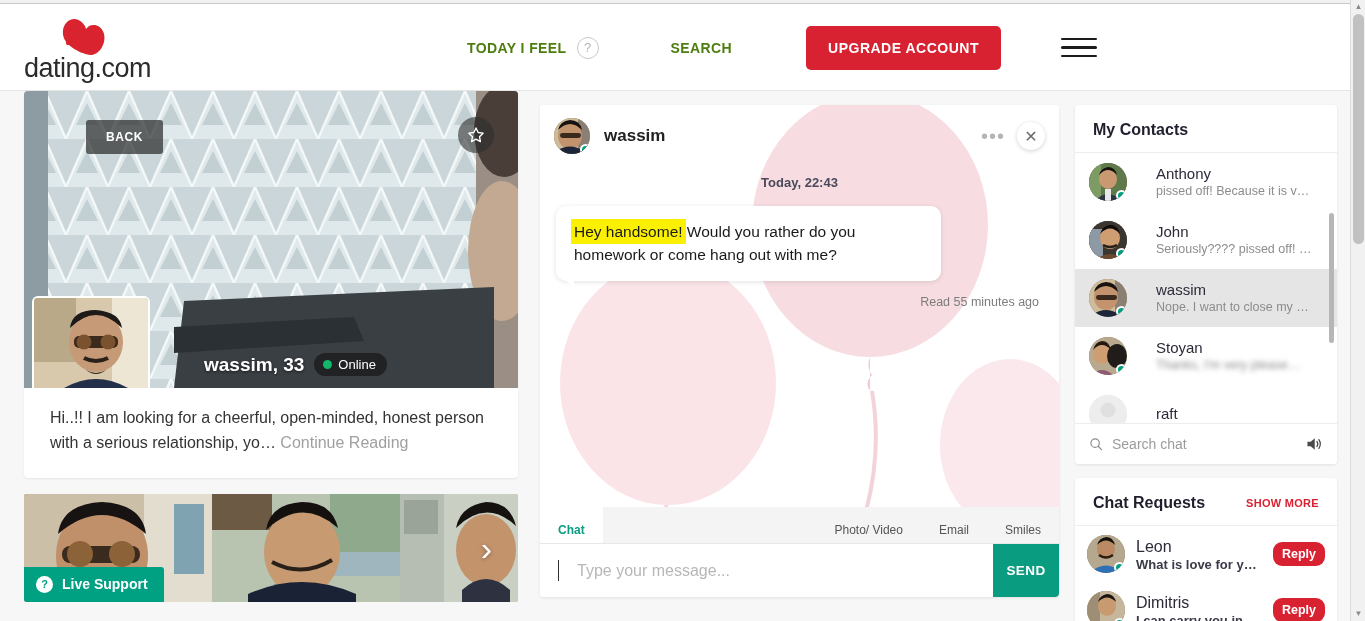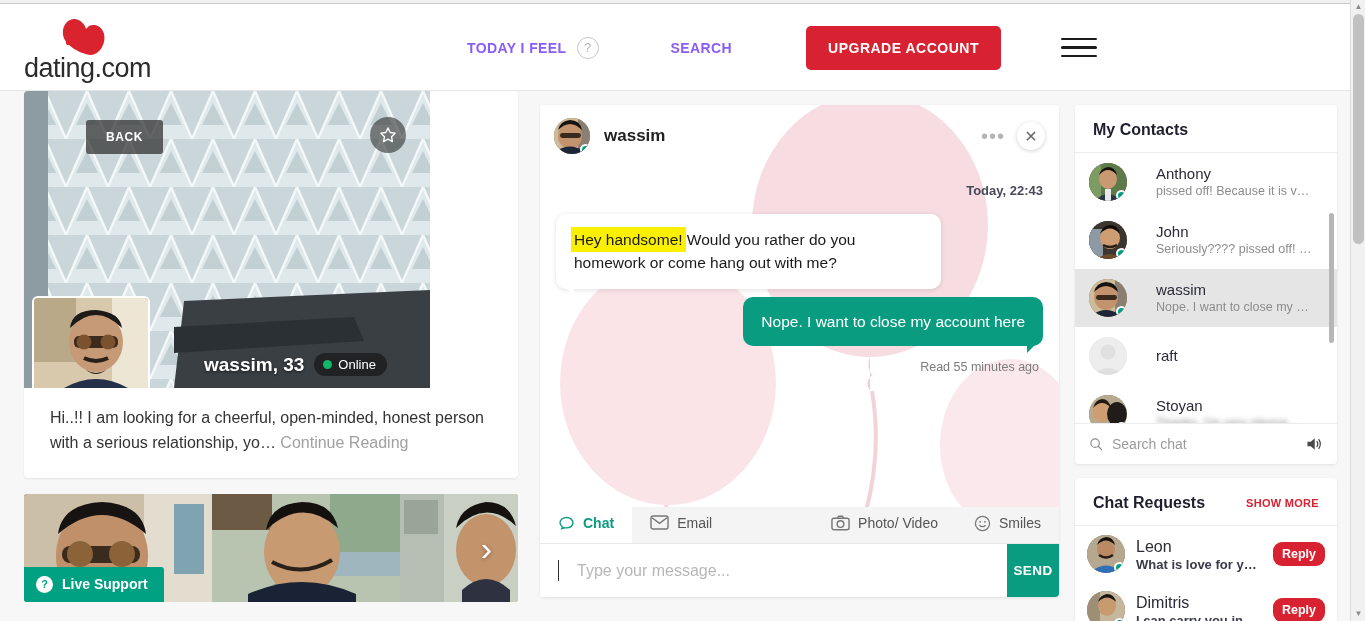--- a/index.html
+++ b/index.html
@@ -24,42 +24,42 @@
     position:absolute; top:5px; left:0; width:1350px; height:86px;
     background:#fff; display:flex; align-items:center;
     border-bottom:1px solid #e6e6e6;
   }
   .logo { margin-left:24px; width:130px; position:relative; }
   .logo-heart { width:54px; height:44px; position:relative; margin-left:34px; margin-bottom:-3px; }
   .logo-heart svg { display:block; }
   .logo-text { font-size:27px; color:#2b2b2b; letter-spacing:-0.5px; font-family:"Liberation Sans", sans-serif; }
 
   .nav-zone { display:flex; align-items:center; flex:1; justify-content:center; gap:0; margin-left:100px; }
-  .nav-item { font-size:14px; font-weight:bold; color:#8b5cf6; letter-spacing:0.4px; cursor:pointer; }
+  .nav-item { font-size:14px; font-weight:bold; color:#4d7c0f; letter-spacing:0.4px; cursor:pointer; }
   .today-feel-wrap { display:flex; align-items:center; gap:10px; }
   .q-icon { width:22px; height:22px; border-radius:50%; border:1.5px solid #c9c9c9; color:#b5b5b5;
             font-size:13px; display:flex; align-items:center; justify-content:center; font-weight:normal; }
   .nav-search { margin-left:72px; }
   .upgrade-btn {
     margin-left:74px; background:#d82232; color:#fff; font-size:14px; font-weight:bold;
     letter-spacing:0.5px; padding:14px 22px; border-radius:5px; border:none; cursor:pointer;
     font-family:"Liberation Sans", sans-serif;
     text-align:center;
   }
   .burger { margin-left:60px; margin-right:40px; width:36px; cursor:pointer; }
   .burger span { display:block; height:2.5px; background:#1c1c1c; border-radius:2px; margin:6px 0; }
 
   
   .main { position:absolute; top:91px; left:0; width:1350px; height:530px; background:#f7f7f7; }
 
   
   .left-col { position:absolute; left:24px; top:0; width:494px; }
   .profile-card { width:494px; background:#fff; border-radius:4px; overflow:hidden; box-shadow:0 1px 2px rgba(0,0,0,.08); }
   .hero {
-    position:relative; width:406px; height:297px; overflow:hidden;
+    position:relative; width:494px; height:297px; overflow:hidden;
     background:#cfd8dc;
   }
   .hero-bg { position:absolute; inset:0; }
   .back-btn {
     position:absolute; left:62px; top:29px; background:rgba(45,45,45,.72); color:#fff;
     font-size:12px; font-weight:bold; letter-spacing:.6px; padding:10px 20px; border-radius:3px; cursor:pointer;
   }
   .fav-btn {
     position:absolute; right:24px; top:26px; width:36px; height:36px; border-radius:50%;
     background:rgba(45,45,45,.6); display:flex; align-items:center; justify-content:center; cursor:pointer;
@@ -106,21 +106,21 @@
   .chat-header { position:relative; height:62px; display:flex; align-items:center; padding:0 14px; z-index:3; }
   .ch-avatar { position:relative; width:36px; height:36px; border-radius:50%; overflow:hidden; background:#7d6a52; }
   .ch-avatar .onl { position:absolute; right:-1px; bottom:-1px; width:11px; height:11px; border-radius:50%; background:#00a082; border:2px solid #fff; }
   .ch-name { margin-left:14px; font-size:17px; font-weight:bold; color:#222; }
   .ch-actions { margin-left:auto; display:flex; align-items:center; gap:12px; }
   .ch-dots { color:#b4b4b4; font-size:20px; letter-spacing:1px; cursor:pointer; line-height:10px; }
   .ch-close { width:28px; height:28px; border-radius:50%; background:#fff; box-shadow:0 1px 4px rgba(0,0,0,.18);
               display:flex; align-items:center; justify-content:center; color:#6a6a6a; font-size:16px; cursor:pointer; }
 
   .chat-body { position:relative; height:367px; padding:0 16px; z-index:2; }
-  .day-sep { text-align:right; font-size:13px; font-weight:bold; color:#4a4a5a; padding:8px 0 16px 0;margin-top:8px; }
+  .day-sep { text-align:center; font-size:13px; font-weight:bold; color:#4a4a5a; padding:8px 0 16px 0; }
   .msg-row { display:flex; margin-bottom:8px; }
   .msg-row.out { justify-content:flex-end; }
   .bubble { max-width:385px; font-size:15.5px; line-height:1.5; position:relative; }
   .bubble.in {
     background:#fff; color:#1a1a1a; border-radius:10px; padding:14px 18px;
     box-shadow:0 1px 5px rgba(0,0,0,.12);
   }
   .bubble.in::after {
     content:""; position:absolute; left:6px; bottom:-7px; width:0; height:0;
     border-top:12px solid #fff; border-left:12px solid transparent;
@@ -130,33 +130,33 @@
     background:#0a9c80; color:#fff; border-radius:10px; padding:13px 18px;
   }
   .bubble.out::after {
     content:""; position:absolute; right:4px; bottom:-7px; width:0; height:0;
     border-top:12px solid #0a9c80; border-right:12px solid transparent;
   }
   .read-stamp { text-align:right; font-size:12.5px; color:#7c7c7c; padding:6px 4px 0 0; }
 
   .chat-foot { position:absolute; left:0; bottom:0; width:519px; z-index:3; background:#fff; }
   .tabs { display:flex; align-items:flex-end; height:37px; background:#f4f4f4; border-bottom:1px solid #e8e8e8; }
-  .tab { display:flex; align-items:flex-start; gap:8px; font-size:14px; color:#555; padding:9px 18px; cursor:pointer; height:37px; }
+  .tab { display:flex; align-items:flex-end; gap:8px; font-size:12px; color:#555; padding:9px 18px; cursor:pointer; height:37px;flex-direction:column; }
   .tab.active { background:#fff; color:#0a9c80; font-weight:bold; }
   .tab.pv { margin-left:auto; }
   .tab svg { display:block; }
   .compose { display:flex; align-items:stretch; height:53px; }
   .compose input {
     flex:1; border:none; outline:none; padding:0 18px; font-size:16px; color:#15803d;
     font-family:"Liberation Sans", sans-serif; background:#fff;
   }
   .compose input::placeholder { color:#b7b7b7; }
   .caret { width:1px; background:#333; margin:16px 0 16px 18px; }
   .send-btn {
-    width:52px; background:#0a9c80; color:#fff; border:none; font-size:13.5px; font-weight:bold;
+    width:66px; background:#0a9c80; color:#fff; border:none; font-size:13.5px; font-weight:bold;
     letter-spacing:.4px; cursor:pointer; font-family:"Liberation Sans", sans-serif;
   }
 
   
   .right-col { position:absolute; left:1075px; top:14px; width:262px; }
   .panel { background:#fff; border-radius:4px; box-shadow:0 1px 3px rgba(0,0,0,.09); overflow:hidden; }
   .panel-title { font-size:16px; font-weight:bold; color:#1f1f2e; padding:16px 18px 13px 18px; border-bottom:1px solid #ededed; }
   .panel-title.row { display:flex; align-items:center; justify-content:space-between; }
   .show-more { font-size:11px; font-weight:bold; color:#d82232; letter-spacing:.3px; cursor:pointer; }
   .contacts-wrap { position:relative; height:270px; overflow:hidden; }
@@ -359,48 +359,45 @@
 
     <div class="chat-body">
       <div class="day-sep">Today, 22:43</div>
 
       <div class="msg-row in">
         <div class="bubble in">
           <span class="hl">Hey handsome!</span><span> Would you rather do you homework or come hang out with me?</span>
         </div>
       </div>
 
-      <div class="msg-row out">
-        <div class="bubble out">Nope. I want to close my account here</div>
-      </div>
       <div class="read-stamp">Read 55 minutes ago</div>
     </div>
 
     <div class="chat-foot">
       <div class="tabs">
         <div class="tab active">
           <svg width="17" height="17" viewBox="0 0 24 24">
             <path d="M12 3.5C6.8 3.5 2.8 6.9 2.8 11c0 2.3 1.3 4.4 3.4 5.7-.2 1.3-.9 2.6-.9 2.6s2.3-.5 3.6-1.5c1 .3 2 .4 3.1.4 5.2 0 9.2-3.4 9.2-7.2S17.2 3.5 12 3.5z" fill="none" stroke="#0a9c80" stroke-width="1.9"></path>
           </svg>
           <span>Chat</span>
         </div>
-        <div class="tab">
-          <svg width="19" height="15" viewBox="0 0 24 19">
-            <rect x="1.2" y="1.2" width="21.6" height="16.6" rx="2.6" fill="none" stroke="#777" stroke-width="1.8"></rect>
-            <path d="M2.5 3.5 L12 10.6 L21.5 3.5" fill="none" stroke="#777" stroke-width="1.8"></path>
-          </svg>
-          <span>Email</span>
-        </div>
         <div class="tab pv">
           <svg width="19" height="16" viewBox="0 0 24 20">
             <rect x="1.2" y="4" width="21.6" height="14.6" rx="2.6" fill="none" stroke="#777" stroke-width="1.8"></rect>
             <path d="M8 4 L9.6 1.4 L14.4 1.4 L16 4" fill="none" stroke="#777" stroke-width="1.8"></path>
             <circle cx="12" cy="11.3" r="4.2" fill="none" stroke="#777" stroke-width="1.8"></circle>
           </svg>
           <span>Photo/ Video</span>
+        </div>
+        <div class="tab">
+          <svg width="19" height="15" viewBox="0 0 24 19">
+            <rect x="1.2" y="1.2" width="21.6" height="16.6" rx="2.6" fill="none" stroke="#777" stroke-width="1.8"></rect>
+            <path d="M2.5 3.5 L12 10.6 L21.5 3.5" fill="none" stroke="#777" stroke-width="1.8"></path>
+          </svg>
+          <span>Email</span>
         </div>
         <div class="tab">
           <svg width="17" height="17" viewBox="0 0 24 24">
             <circle cx="12" cy="12" r="10" fill="none" stroke="#777" stroke-width="1.8"></circle>
             <circle cx="8.6" cy="9.6" r="1.3" fill="#777"></circle>
             <circle cx="15.4" cy="9.6" r="1.3" fill="#777"></circle>
             <path d="M7.6 14.4 Q12 18.4 16.4 14.4" fill="none" stroke="#777" stroke-width="1.8"></path>
           </svg>
           <span>Smiles</span>
         </div>
@@ -467,49 +464,49 @@
             </svg>
             <span class="onl"></span>
           </div>
           <div class="c-txt">
             <div class="c-name">wassim</div>
             <div class="c-prev">Nope. I want to close my …</div>
           </div>
         </div>
 
         <div class="contact">
-          <div class="c-av empty">
-            <svg width="38" height="38" viewBox="0 0 38 38">
-              <rect width="38" height="38" fill="#ededed"></rect>
-              <circle cx="19" cy="15" r="7.5" fill="#e0e0e0"></circle>
-              <path d="M4 38 Q19 24 34 38 Z" fill="#e0e0e0"></path>
-            </svg>
-          </div>
-          <div class="c-txt">
-            <div class="c-name">raft</div>
-          </div>
-        </div>
-
-        <div class="contact">
           <div class="c-av">
             <svg width="38" height="38" viewBox="0 0 38 38">
               <rect width="38" height="38" fill="#b9a98e"></rect>
               <ellipse cx="13" cy="17" rx="9" ry="10" fill="#cf9d72"></ellipse>
               <path d="M4 13 Q13 3 22 13 Q20 4 13 4 Q6 5 4 13 Z" fill="#241a12"></path>
               <ellipse cx="28" cy="19" rx="10" ry="12" fill="#201c19"></ellipse>
               <path d="M2 38 Q13 28 24 38 Z" fill="#8e5a74"></path>
             </svg>
             <span class="onl"></span>
           </div>
           <div class="c-txt">
             <div class="c-name">Stoyan</div>
             <div class="c-prev blur">Thanks, I'm very please…</div>
           </div>
         </div>
 
+        <div class="contact">
+          <div class="c-av empty">
+            <svg width="38" height="38" viewBox="0 0 38 38">
+              <rect width="38" height="38" fill="#ededed"></rect>
+              <circle cx="19" cy="15" r="7.5" fill="#e0e0e0"></circle>
+              <path d="M4 38 Q19 24 34 38 Z" fill="#e0e0e0"></path>
+            </svg>
+          </div>
+          <div class="c-txt">
+            <div class="c-name">raft</div>
+          </div>
+        </div>
+
         <div class="list-sb"></div>
       </div>
 
       <div class="search-chat">
         <svg width="14" height="14" viewBox="0 0 24 24">
           <circle cx="10.5" cy="10.5" r="7.2" fill="none" stroke="#8a8a8a" stroke-width="2"></circle>
           <path d="M15.8 15.8 L21.5 21.5" stroke="#8a8a8a" stroke-width="2" stroke-linecap="round"></path>
         </svg>
         <input type="text" placeholder="Search chat" style="">
         <svg width="18" height="16" viewBox="0 0 24 22">

